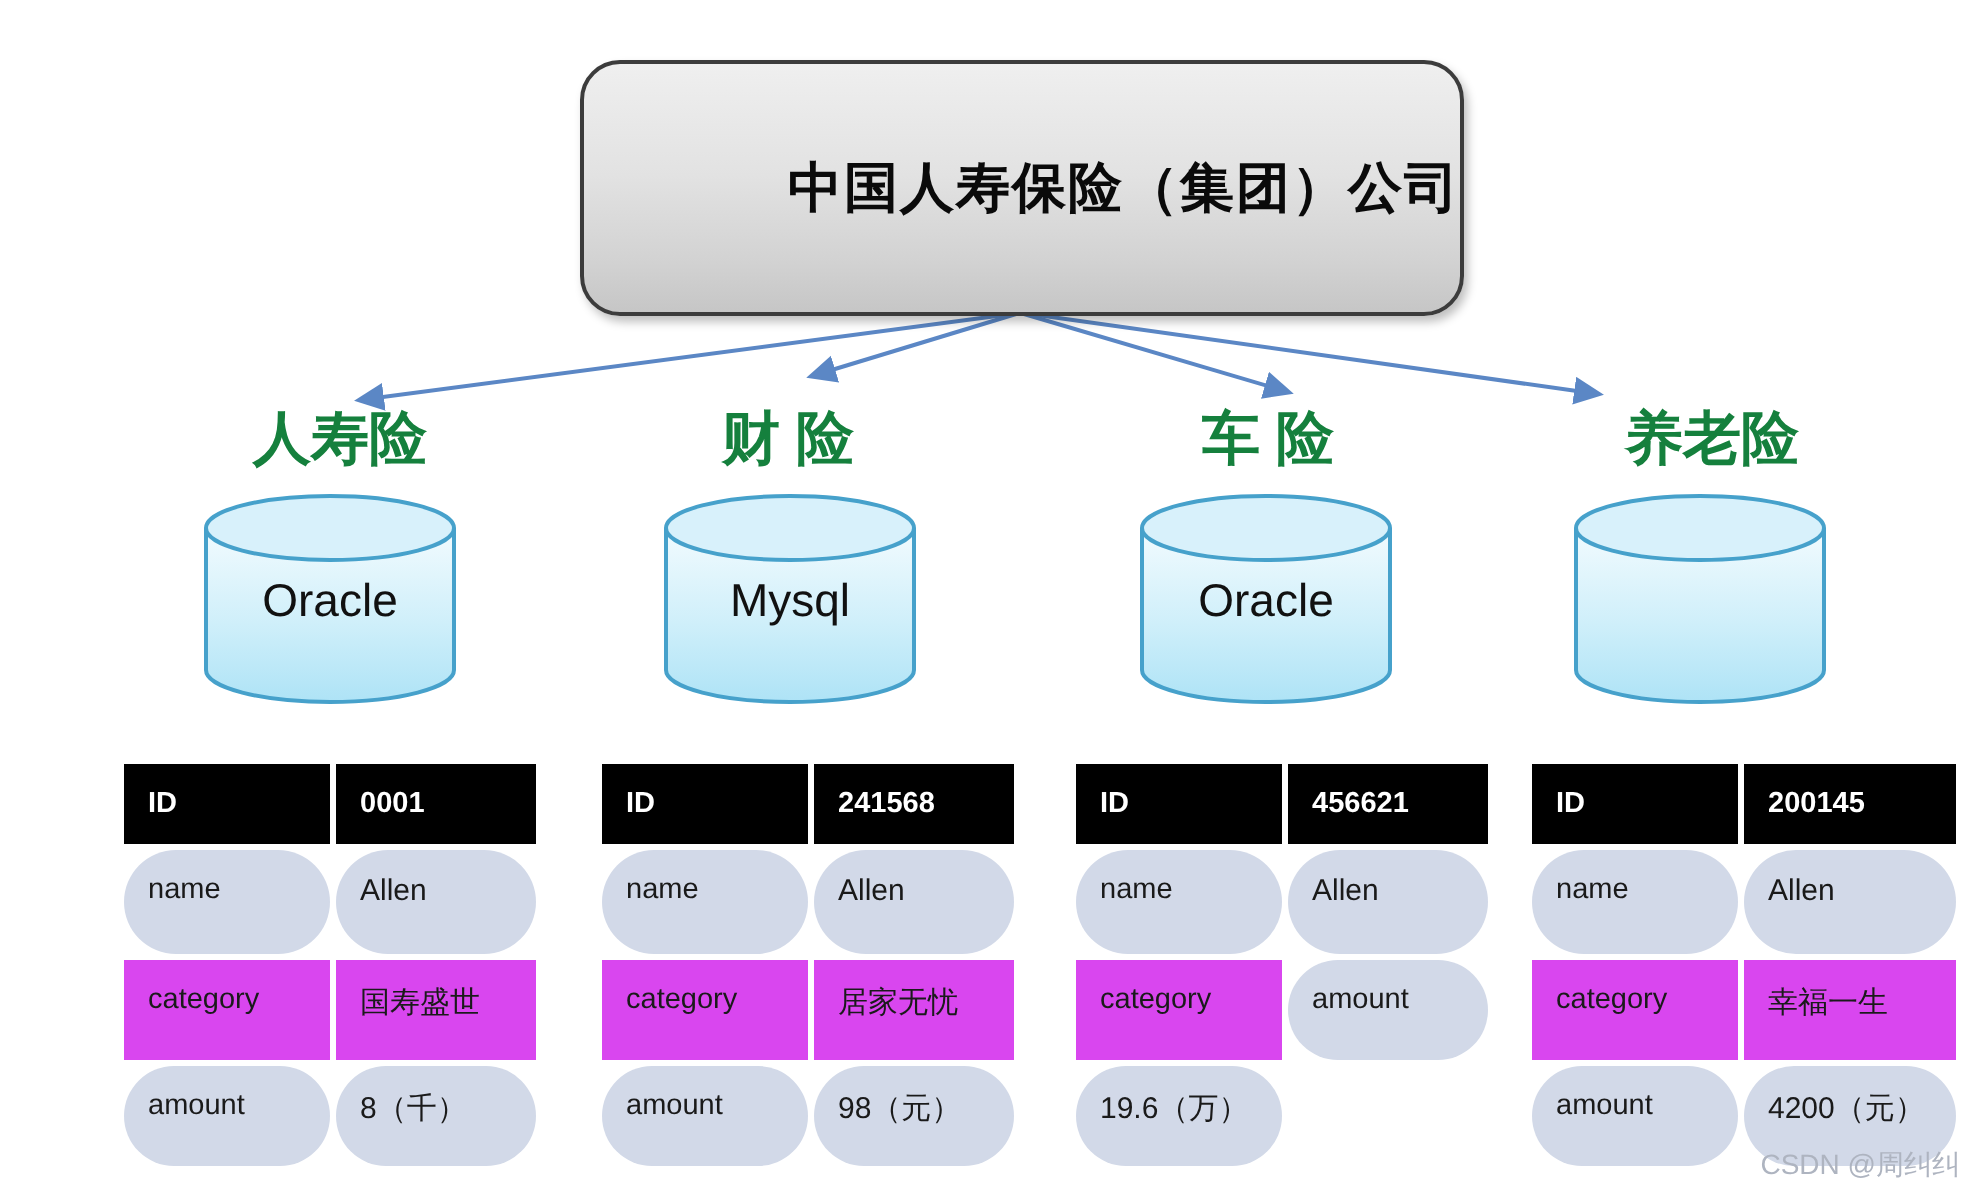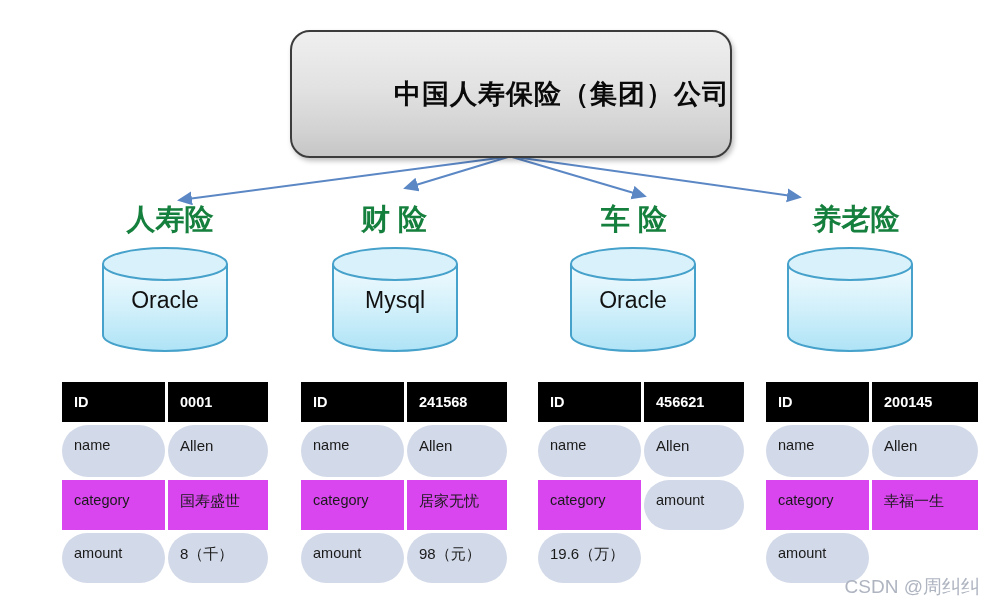--- a/index.html
+++ b/index.html
@@ -46,21 +46,21 @@
   .cell { padding-left:12px; font-size:14.5px; color:#1a1a1a; display:flex; }
   .cell.head {
     background:#000000; color:#ffffff; font-weight:700; align-items:center;
   }
   .cell.band-dark  { background:#D2D9E8; align-items:flex-start; padding-top:12px;border-radius:26px; }
   .cell.band-light { background:#d946ef; align-items:flex-start; padding-top:12px; }
   .cell.value { font-size:15px; }
 
   
   .watermark {
-    position:absolute; right:6px; top:574px; font-size:19px; color:#AEB4C0; white-space:nowrap;text-align:right;
+    position:absolute; right:6px; top:574px; font-size:14px; color:#AEB4C0; white-space:nowrap;text-align:right;
   }
 </style>
 </head>
 <body>
 
 <div class="canvas">
 
   <svg class="arrow-layer" width="986" height="600" viewBox="0 0 986 600">
     <defs>
       <linearGradient id="cylBody" x1="0" y1="0" x2="0" y2="1">
@@ -150,17 +150,18 @@
   </div>
 
   <div class="rec-table wide" style="left:766px">
     <div class="cell head">ID</div>
     <div class="cell head">200145</div>
     <div class="cell band-dark">name</div>
     <div class="cell band-dark value">Allen</div>
     <div class="cell band-light">category</div>
     <div class="cell band-light value">幸福一生</div>
     <div class="cell band-dark">amount</div>
+    <div class="cell band-dark value">4200（元）</div>
   </div>
 
   <div class="watermark">CSDN @周纠纠</div>
 
 </div>
 
 </body></html>

